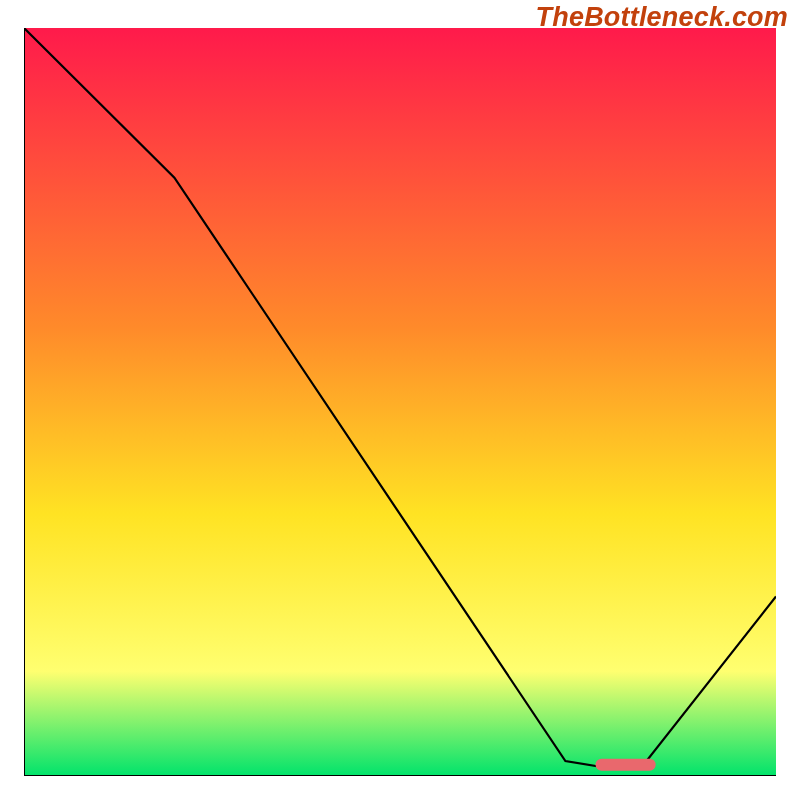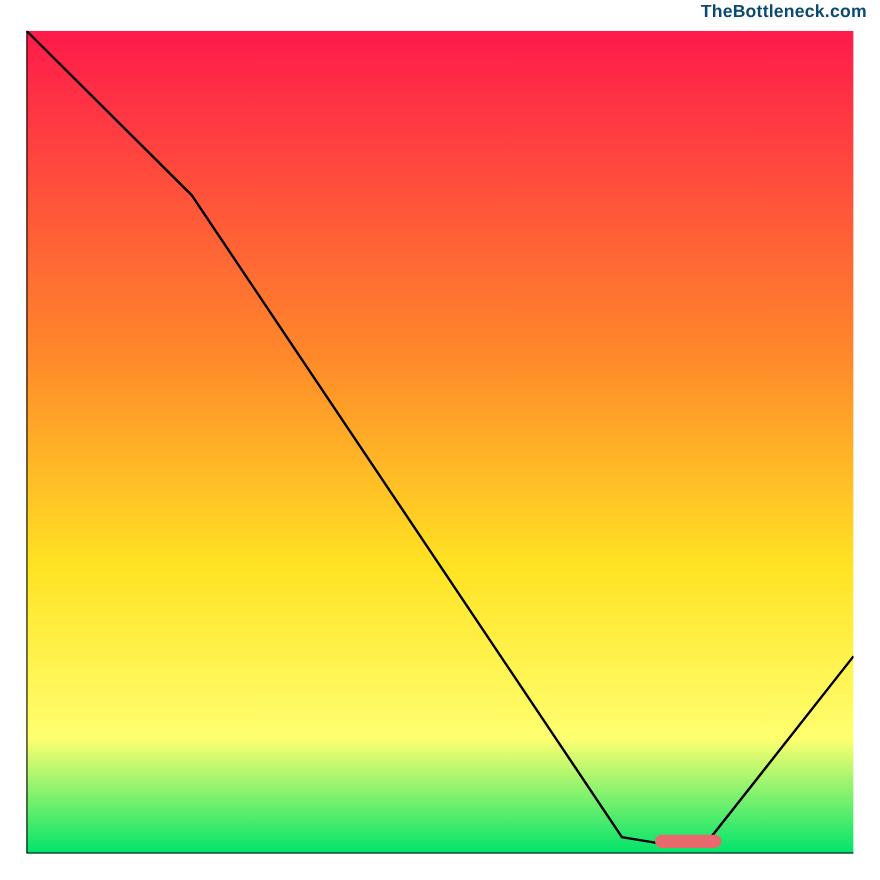--- a/index.html
+++ b/index.html
@@ -12,24 +12,25 @@
   }
   .container {
     position: relative;
     width: 800px;
     height: 800px;
   }
   .watermark {
     position: absolute;
     top: 2px;
     right: 12px;
-    font-size: 16px;
+    font-size: 27px;
     font-weight: bold;
-    color: #0c4a6e;
+    color: #c2410c;
     letter-spacing: 0.2px;
+    font-style: italic;
   }
   .plot {
     position: absolute;
     left: 24px;
     top: 28px;
     width: 752px;
     height: 748px;
     box-sizing: border-box;
   }
   .plot svg {

